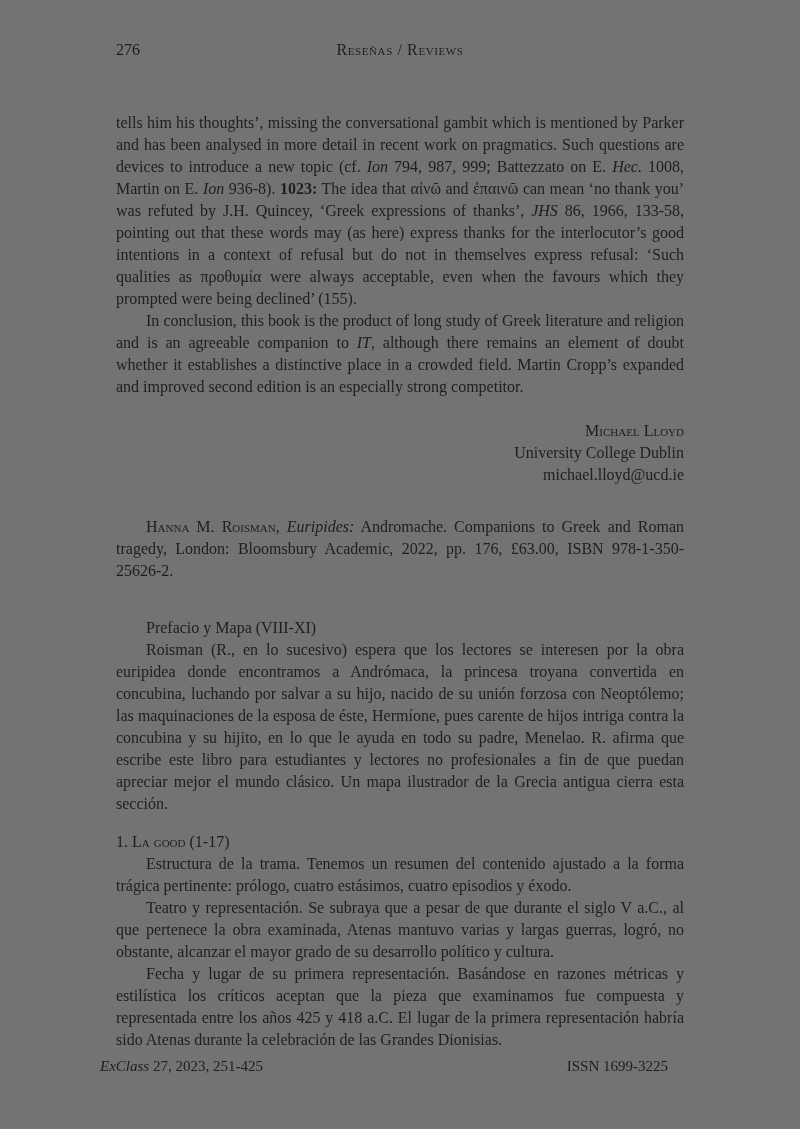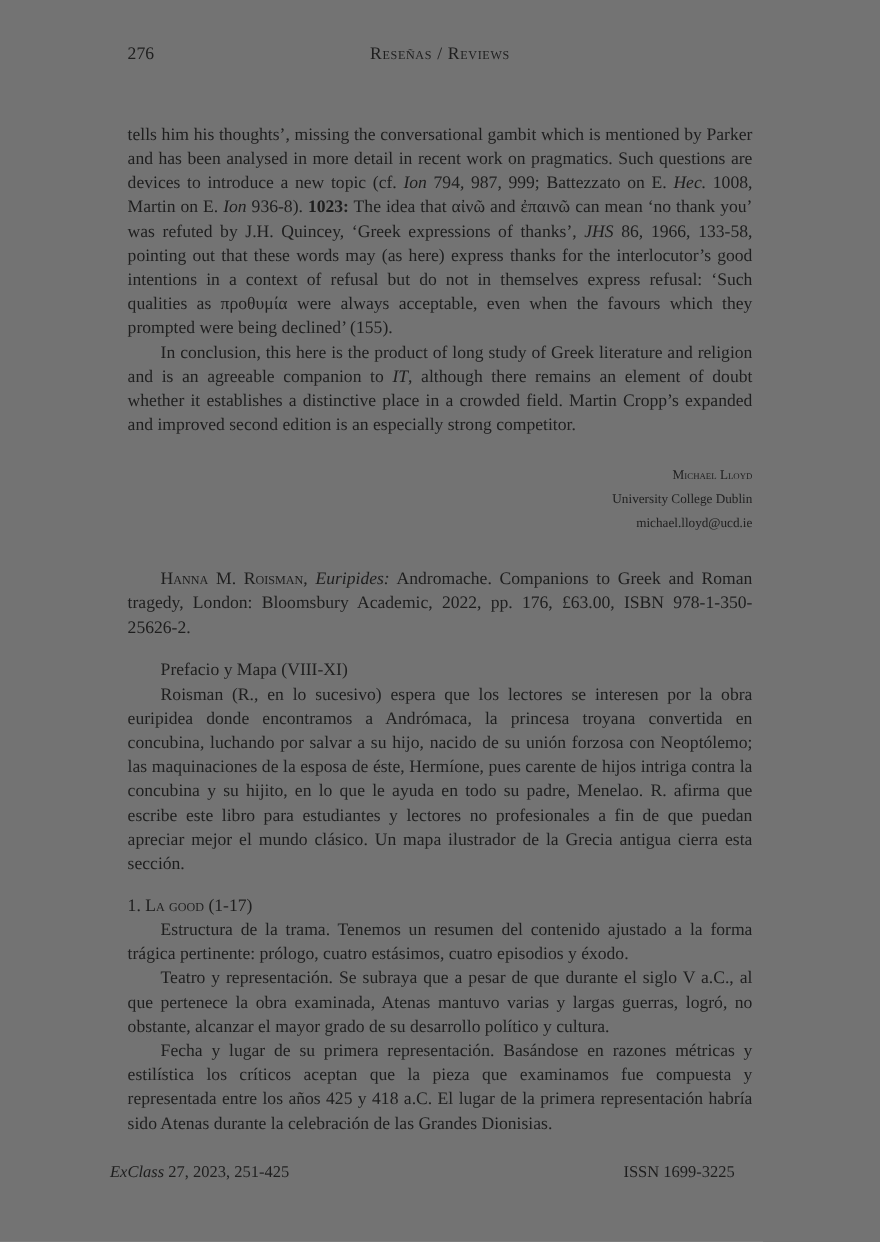--- a/index.html
+++ b/index.html
@@ -46,25 +46,25 @@
     text-align: justify;
   }
   .indent { text-indent: 30px; }
   .first-para { margin-top: 50px; }
   .it { font-style: italic; }
   .b  { font-weight: bold; margin-top: 44px; }
   .sc { font-variant: small-caps; }
   .signature {
     margin-top: 22px;
     text-align: right;
-    font-size: 12px;
+    font-size: 16px;
     line-height: 22px;
   }
   .citation { margin-top: 30px; }
-  .prefacio-title { margin-top: 17px; }
+  .prefacio-title { margin-top: 35px; }
   .section-heading {
     margin-top: 16px;
     font-size: 16px;
     line-height: 22px;
     font-weight: normal;
     text-align: left;
   }
   .footer {
     position: absolute;
     left: 100px;
@@ -82,21 +82,21 @@
 <div class="page">
   <div class="content">
 
     <div class="running-header">
       <span class="page-number">276</span>
       <span class="running-title">Reseñas / Reviews</span>
     </div>
 
     <p class="first-para"><span>tells him his thoughts’, missing the conversational gambit which is mentioned by Parker and has been analysed in more detail in recent work on pragmatics. Such questions are devices to introduce a new topic (cf. </span><span class="it">Ion</span><span> 794, 987, 999; Battezzato on E. </span><span class="it">Hec.</span><span> 1008, Martin on E. </span><span class="it">Ion</span><span> 936-8). </span><span class="b">1023:</span><span> The idea that αἰνῶ and ἐπαινῶ can mean ‘no thank you’ was refuted by J.H. Quincey, ‘Greek expressions of thanks’, </span><span class="it">JHS</span><span> 86, 1966, 133-58, pointing out that these words may (as here) express thanks for the interlocutor’s good intentions in a context of refusal but do not in themselves express refusal: ‘Such qualities as προθυμία were always acceptable, even when the favours which they prompted were being declined’ (155).</span></p>
 
-    <p class="indent"><span>In conclusion, this here is the product of long study of Greek literature and religion and is an agreeable companion to </span><span class="it">IT</span><span>, although there remains an element of doubt whether it establishes a distinctive place in a crowded field. Martin Cropp’s expanded and improved second edition is an especially strong competitor.</span></p>
+    <p class="indent"><span>In conclusion, this book is the product of long study of Greek literature and religion and is an agreeable companion to </span><span class="it">IT</span><span>, although there remains an element of doubt whether it establishes a distinctive place in a crowded field. Martin Cropp’s expanded and improved second edition is an especially strong competitor.</span></p>
 
     <div class="signature">
       <div class="sc">Michael Lloyd</div>
       <div>University College Dublin</div>
       <div>michael.lloyd@ucd.ie</div>
     </div>
 
     <p class="indent citation"><span class="sc">Hanna M. Roisman</span><span>, </span><span class="it">Euripides:</span><span> Andromache. Companions to Greek and Roman tragedy, London: Bloomsbury Academic, 2022, pp. 176, £63.00, ISBN 978-1-350-25626-2.</span></p>
 
     <p class="indent prefacio-title">Prefacio y Mapa (VIII-XI)</p>

